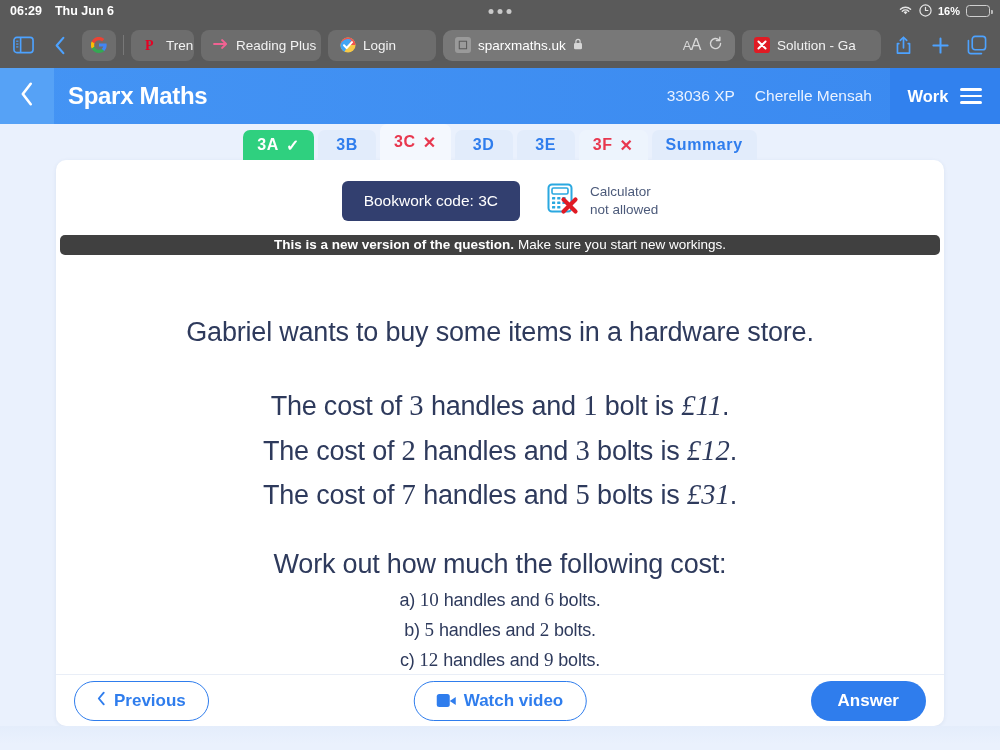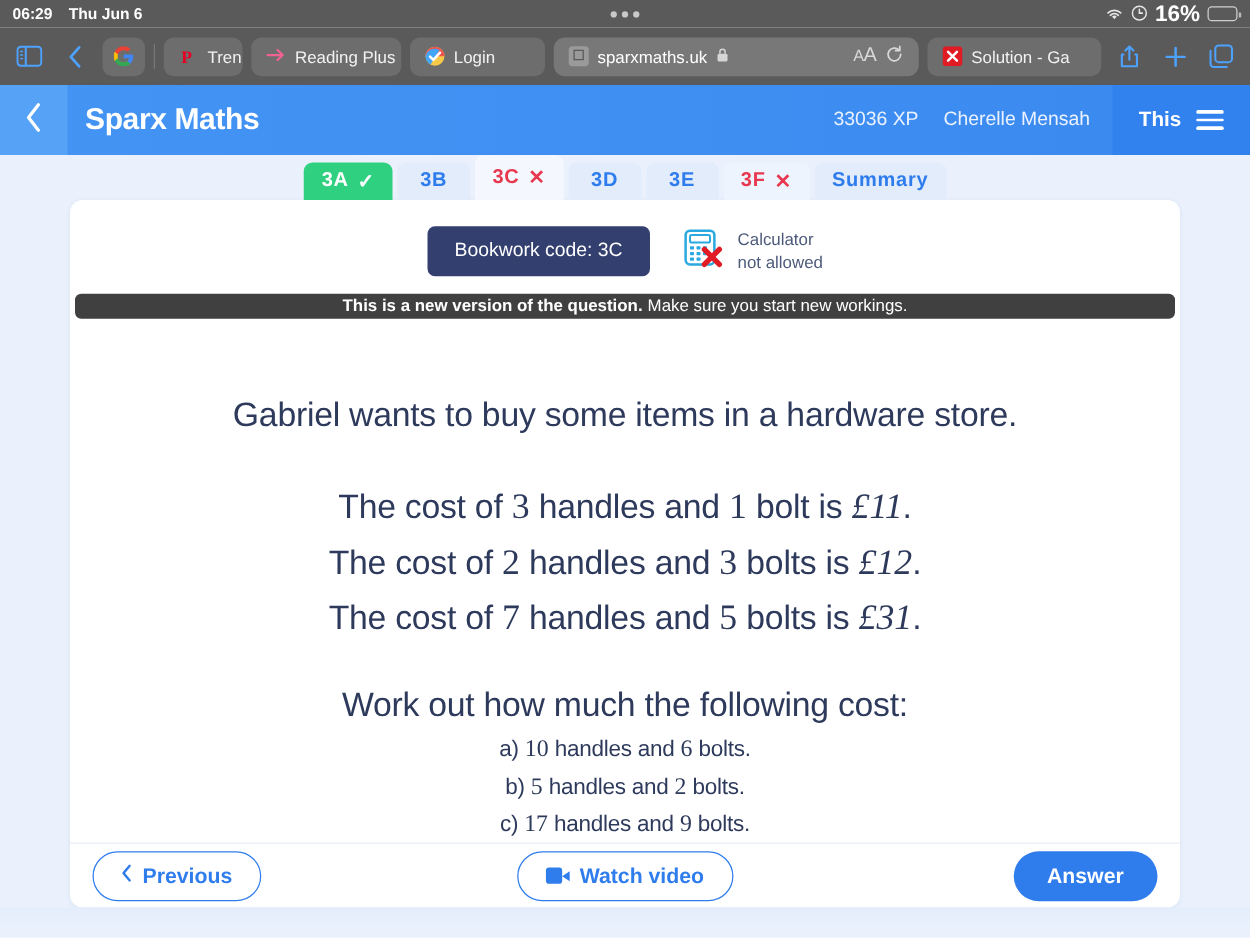--- a/index.html
+++ b/index.html
@@ -34,21 +34,21 @@
   }
   .status-dots i {
     width: 5px; height: 5px; border-radius: 50%;
     background: #c9c9c9; display: block;
   }
   .status-right {
     margin-left: auto;
     display: flex;
     align-items: center;
     gap: 6px;
-    font-size: 18px;
+    font-size: 11px;
   }
   .battery-shell {
     width: 24px; height: 12px;
     border: 1.3px solid #cfcfcf;
     border-radius: 3.5px;
     position: relative;
     padding: 1.5px;
   }
   .battery-shell::after {
     content: "";
@@ -460,21 +460,21 @@
         </svg>
     </span>
   </div>
   <div class="sx-brand">Sparx Maths</div>
   <div class="sx-spacer"></div>
   <div class="sx-meta">
     <span>33036 XP</span>
     <span>Cherelle Mensah</span>
   </div>
   <div class="sx-menu">
-    <span>This</span>
+    <span>Work</span>
     <span class="hamburger">
         <i></i>
         <i></i>
         <i></i>
       </span>
   </div>
 </div>
 
 <div class="tabstrip">
   <div class="qtab done">
@@ -555,21 +555,21 @@
       <div class="qgap small"></div>
       <div class="qline">Work out how much the following cost:</div>
 
       <div class="qline sub">
         <span>a)</span> <span class="m">10</span><span> handles and </span><span class="m">6</span><span> bolts.</span>
       </div>
       <div class="qline sub">
         <span>b)</span> <span class="m">5</span><span> handles and </span><span class="m">2</span><span> bolts.</span>
       </div>
       <div class="qline sub">
-        <span>c)</span> <span class="m">17</span><span> handles and </span><span class="m">9</span><span> bolts.</span>
+        <span>c)</span> <span class="m">12</span><span> handles and </span><span class="m">9</span><span> bolts.</span>
       </div>
     </div>
 
     <div class="card-footer">
       <div class="btn btn-outline">
         <span>
           <svg width="9" height="15" viewBox="0 0 10 16">
               <path d="M7.5 1.5L2 8l5.5 6.5" stroke="#2f7ded" stroke-width="2.1" fill="none" stroke-linecap="round" stroke-linejoin="round"></path>
             </svg>
         </span>

